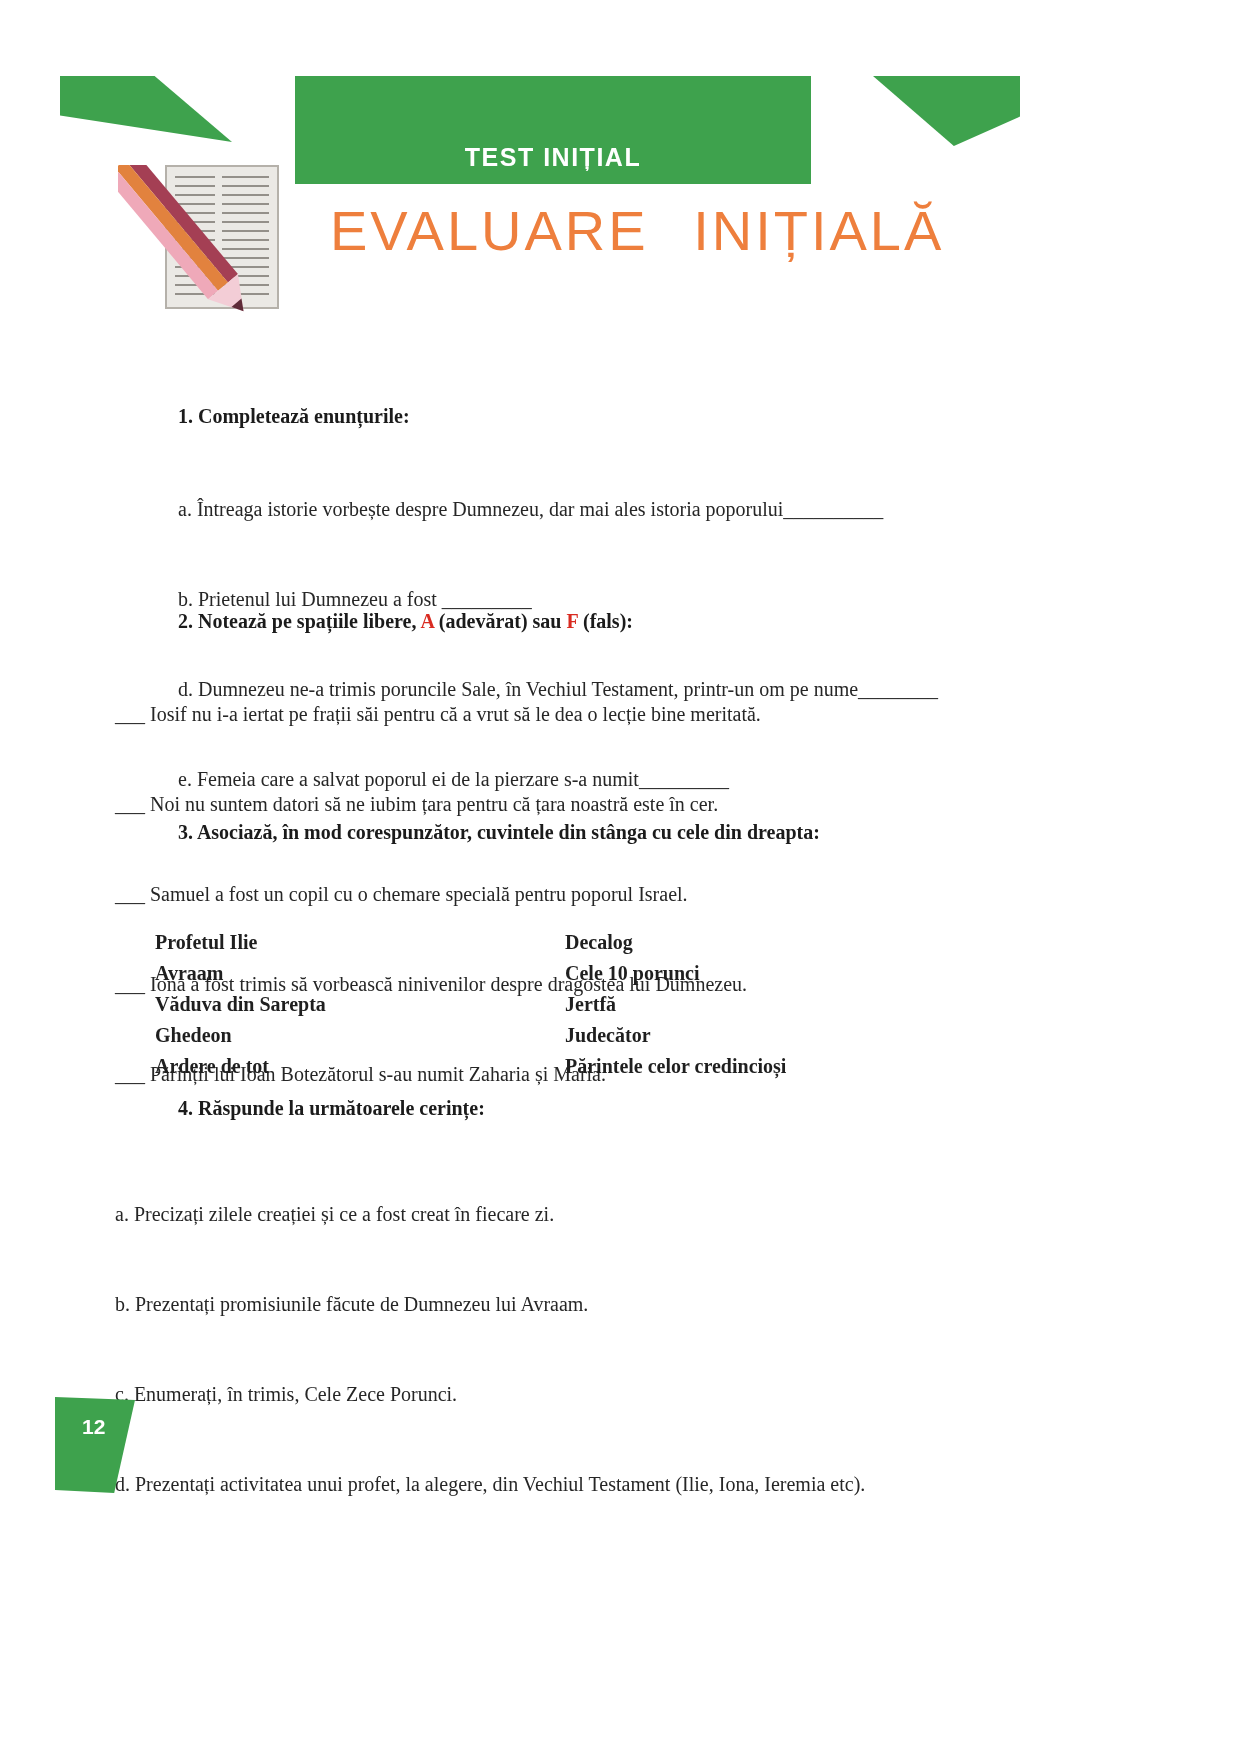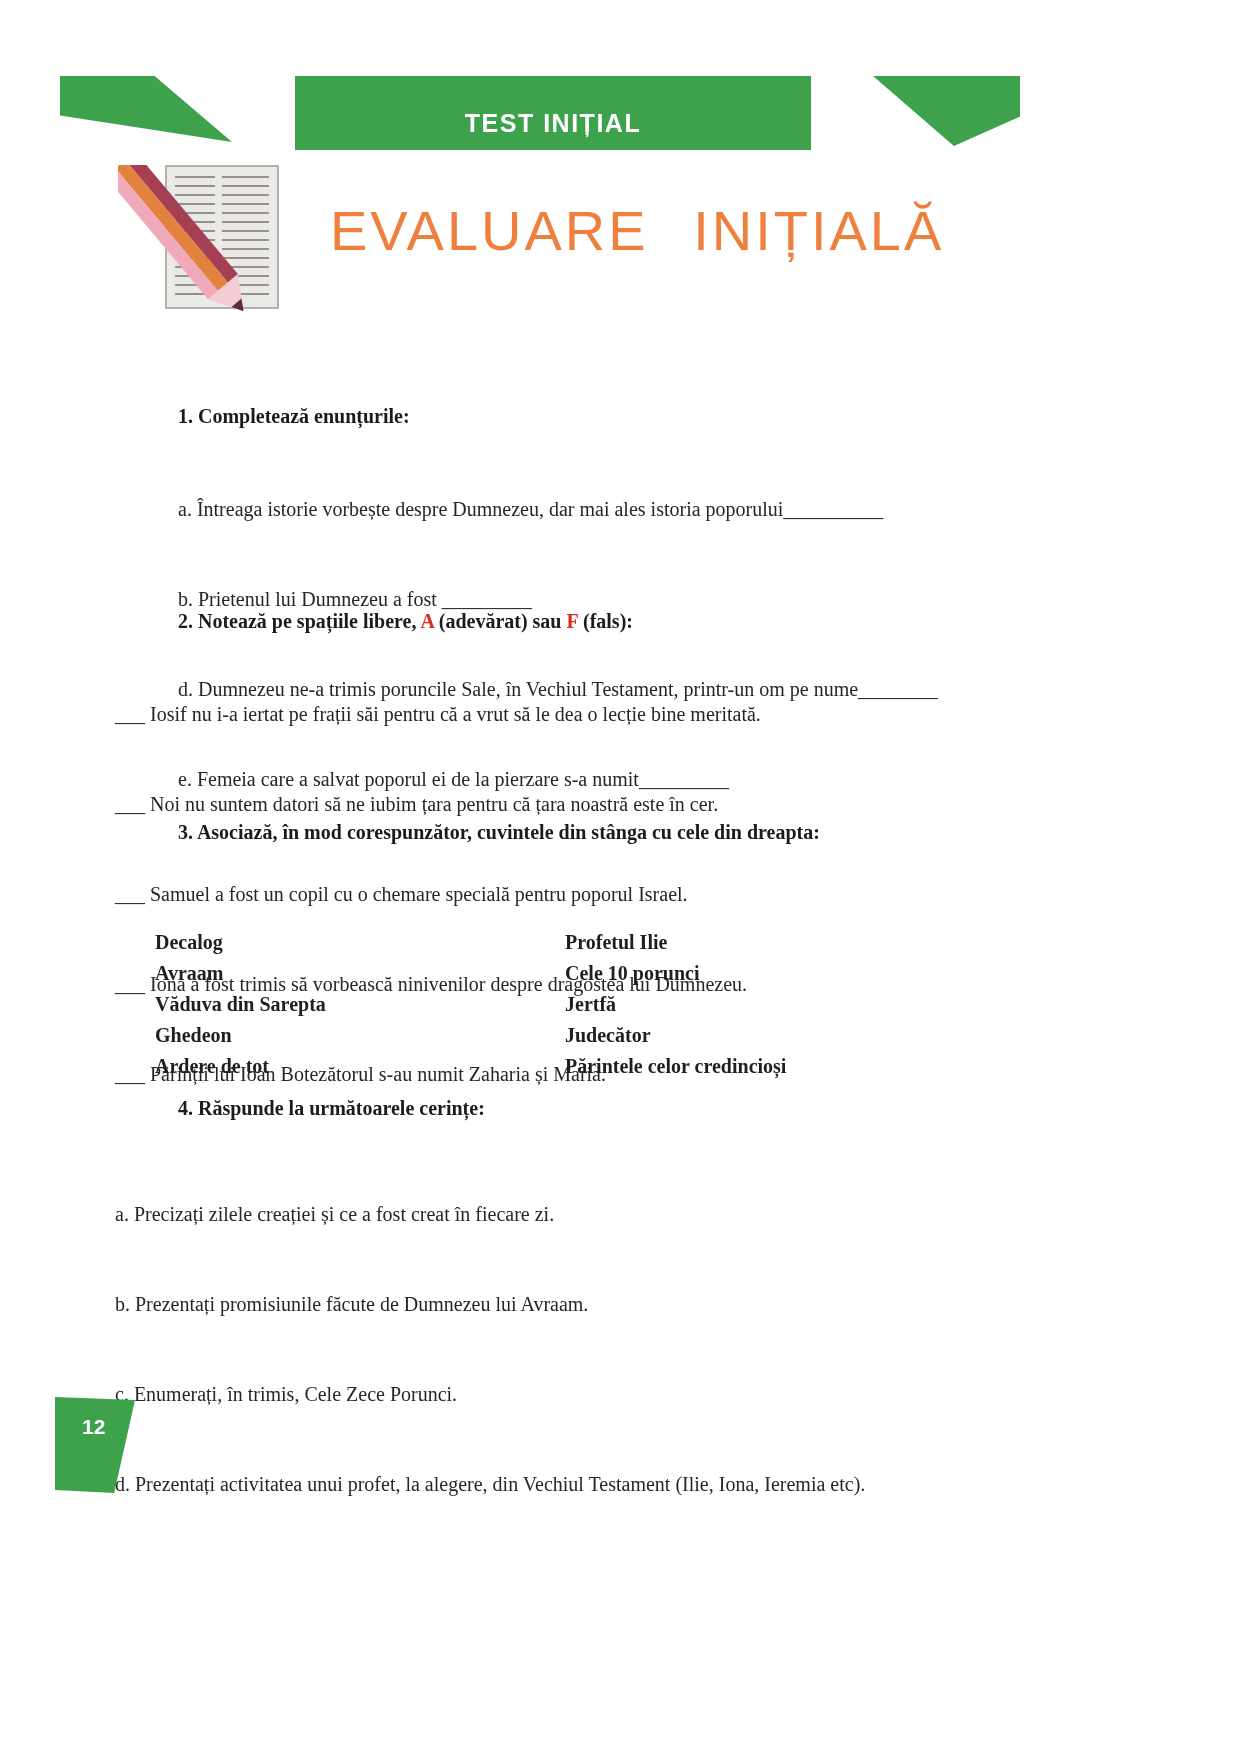--- a/index.html
+++ b/index.html
@@ -8,21 +8,21 @@
     position:relative;width:1240px;height:1754px;overflow:hidden;
     font-family:"Liberation Serif",serif;color:#262626;background:#fff;
   }
   
   .ribbon{position:absolute;background:var(--green,#3ea24d)}
   .ribbon-left{left:60px;top:76px;width:172px;height:66px;
     clip-path:polygon(0 0,55% 0,100% 100%,0 60%)}
   .ribbon-right{left:873px;top:76px;width:147px;height:70px;
     clip-path:polygon(0 0,100% 0,100% 58%,55% 100%)}
   .banner{
-    position:absolute;left:295px;top:76px;width:516px;height:74px;
+    position:absolute;left:295px;top:76px;width:516px;height:108px;
     background:var(--green,#3ea24d);display:flex;justify-content:center;align-items:flex-end;
     padding-bottom:12px;
   }
   .banner span{
     font-family:"Liberation Sans",sans-serif;font-weight:bold;font-size:25px;
     color:#ffffff;letter-spacing:1.5px;
   }
   .icon-wrap{position:absolute;left:118px;top:165px;width:175px;height:158px}
   .main-title{
     position:absolute;left:330px;top:198px;
@@ -94,22 +94,22 @@
     <div><span>___</span> <span>Iosif nu i-a iertat pe frații săi pentru că a vrut să le dea o lecție bine meritată.</span></div>
     <div><span>___</span> <span>Noi nu suntem datori să ne iubim țara pentru că țara noastră este în cer.</span></div>
     <div><span>___</span> <span>Samuel a fost un copil cu o chemare specială pentru poporul Israel.</span></div>
     <div><span>___</span> <span>Iona a fost trimis să vorbească ninivenilor despre dragostea lui Dumnezeu.</span></div>
     <div><span>___</span> <span>Părinții lui Ioan Botezătorul s-au numit Zaharia și Maria.</span></div>
   </div>
 
   <div class="sec sec3">
     <div class="heading indent">3. Asociază, în mod corespunzător, cuvintele din stânga cu cele din dreapta:</div>
     <div class="match">
+      <div>Profetul Ilie</div>
       <div>Decalog</div>
-      <div>Profetul Ilie</div>
       <div>Avraam</div>
       <div>Cele 10 porunci</div>
       <div>Văduva din Sarepta</div>
       <div>Jertfă</div>
       <div>Ghedeon</div>
       <div>Judecător</div>
       <div>Ardere de tot</div>
       <div>Părintele celor credincioși</div>
     </div>
   </div>

